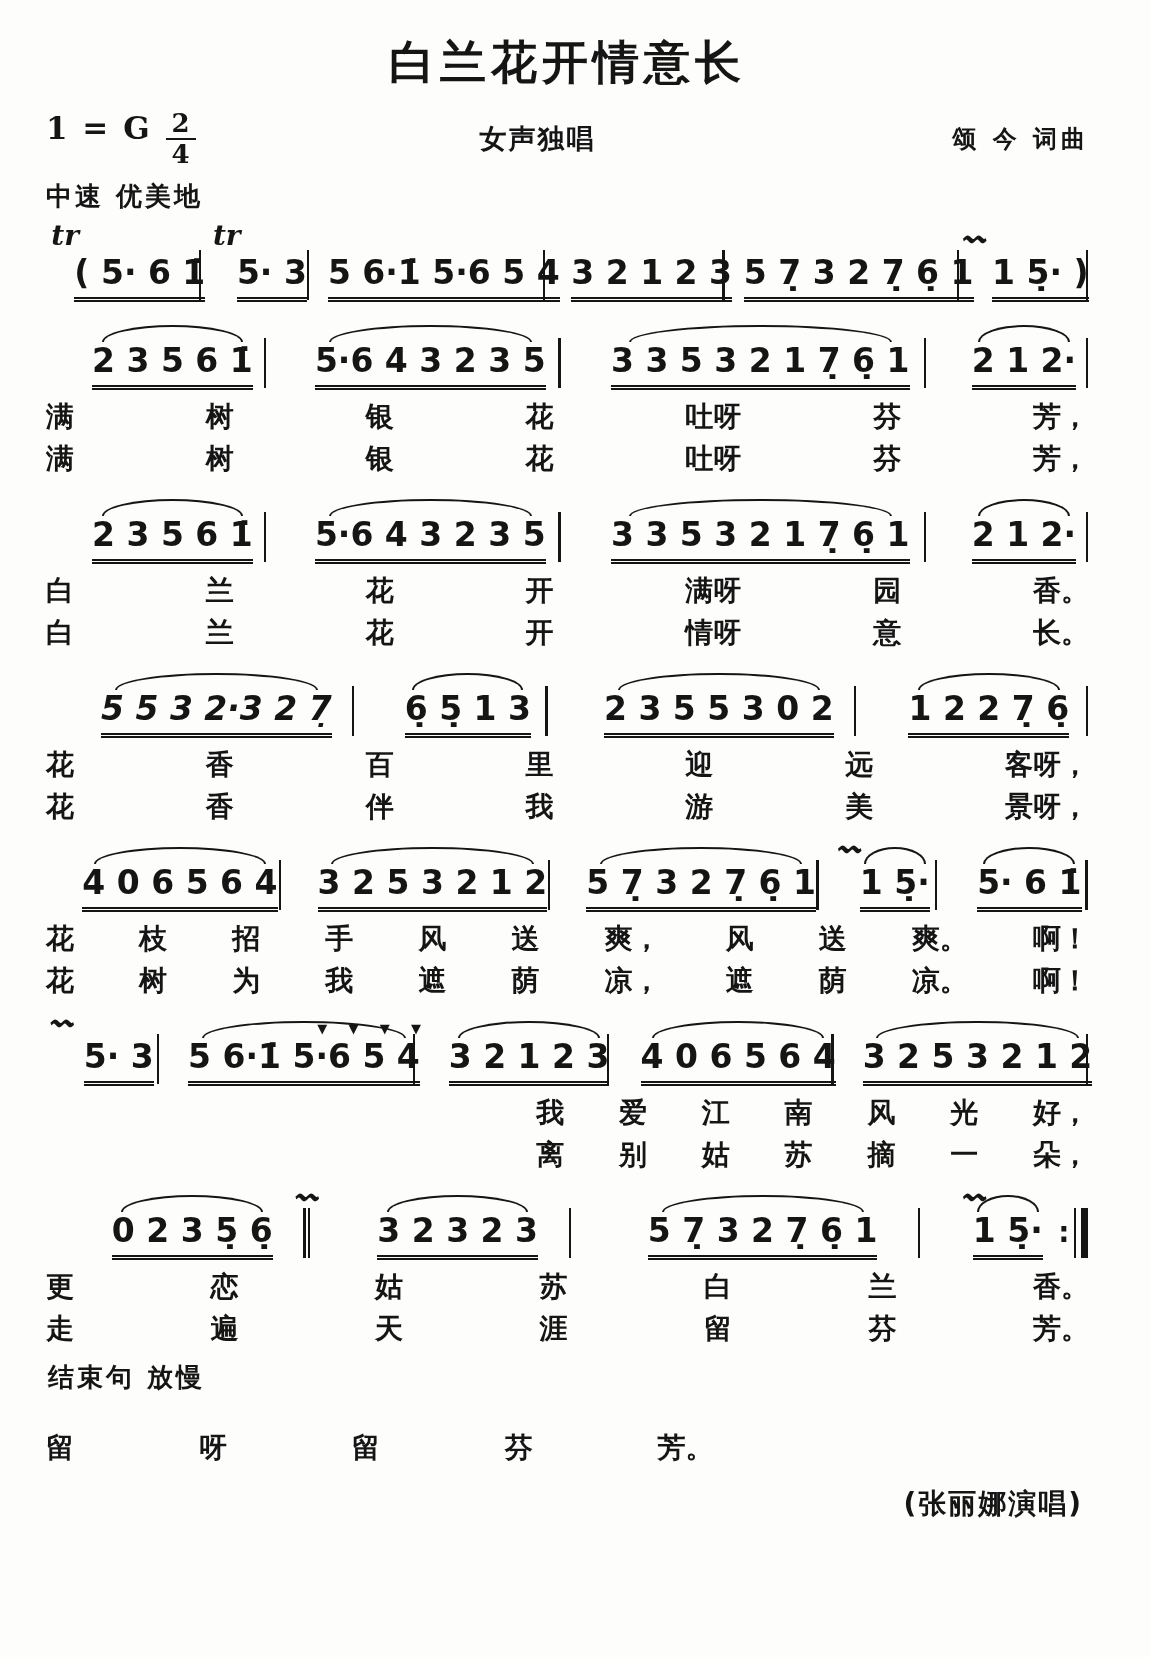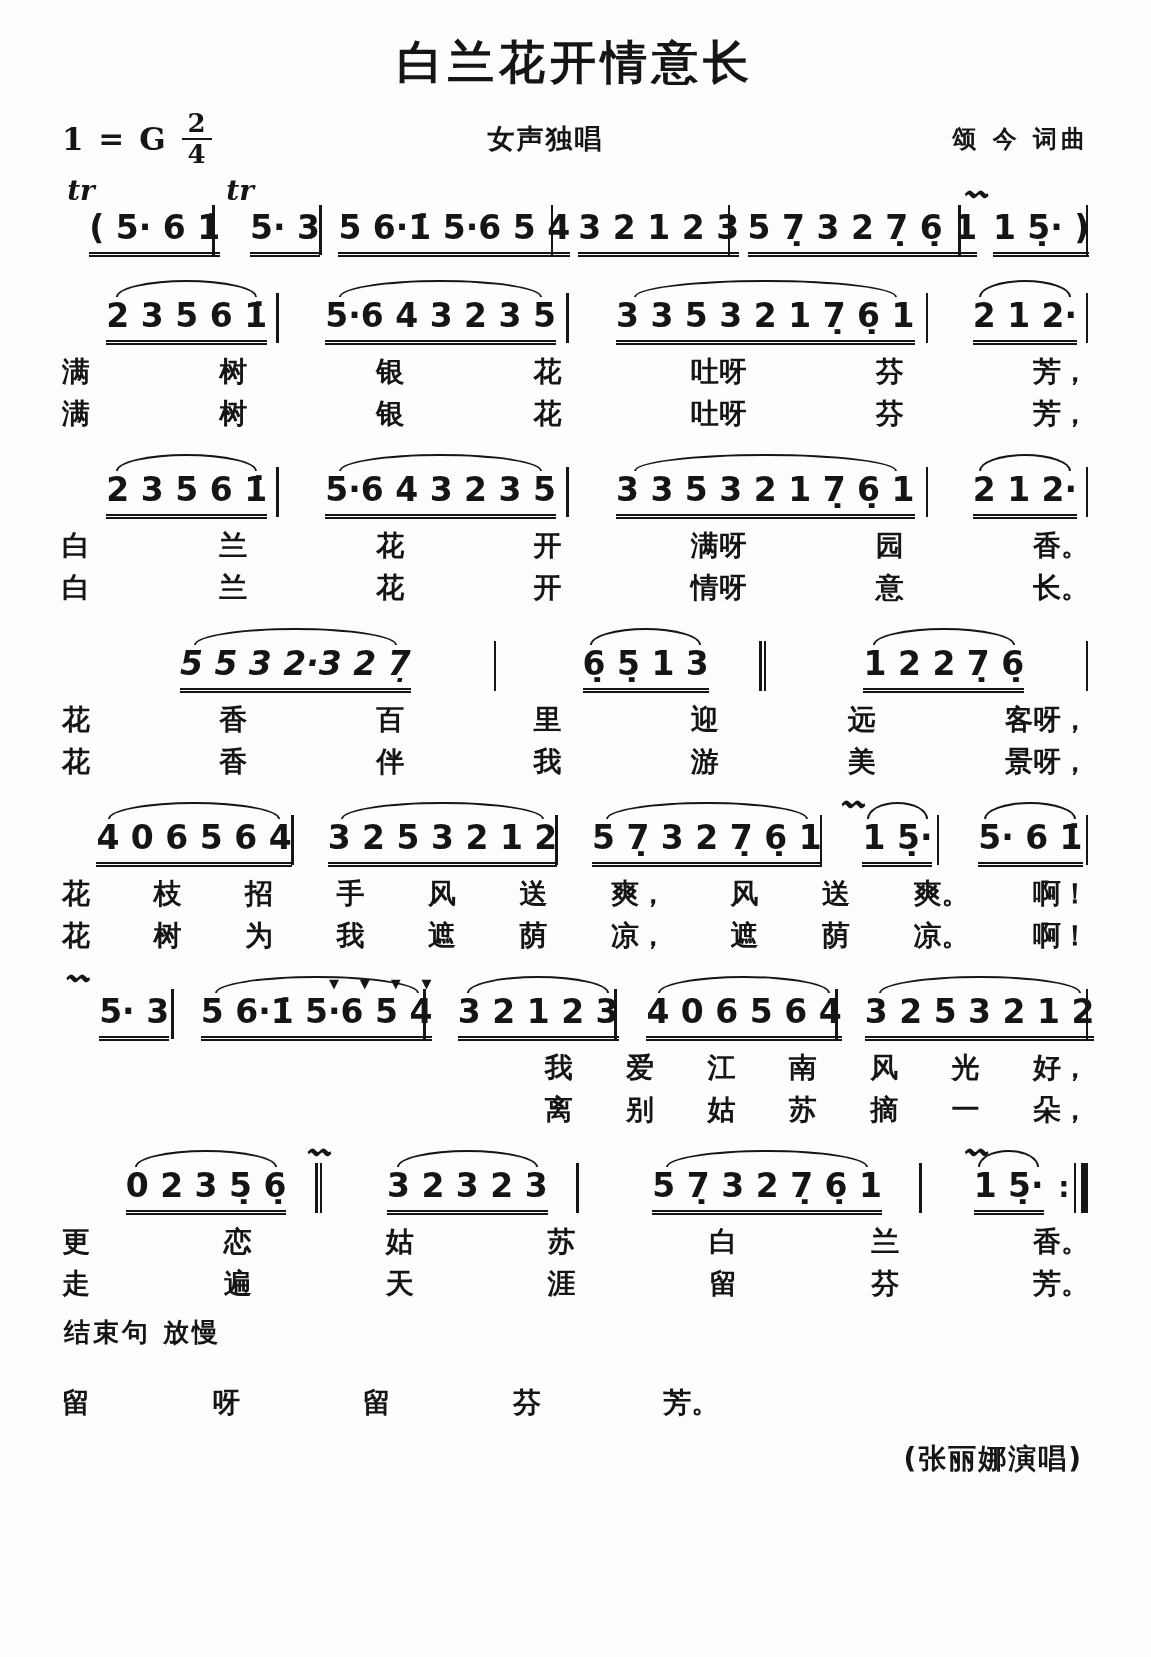--- a/index.html
+++ b/index.html
@@ -1,28 +1,28 @@
 <!DOCTYPE html>
 <html><head>
 <meta charset="utf-8">
 <style>
   html,body{margin:0;padding:0;background:#e8e8e8;}
   .page{
     width:1151px;height:1657px;margin:0 auto;background:#fdfdfc;color:#151515;
     font-family:"DejaVu Sans","Liberation Sans",sans-serif;
     position:relative;overflow:hidden;box-sizing:border-box;
-    padding:26px 62px 0 62px;
+    padding:26px 62px 0 46px;
   }
   
   .title{
     text-align:center;font-size:46px;font-weight:800;letter-spacing:5px;
     margin:6px 0 0 0;
   }
   .header-row{display:flex;align-items:center;margin-top:16px;}
-  .header-left{flex:1;display:flex;align-items:center;gap:14px;}
+  .header-left{flex:1;display:flex;align-items:flex-start;gap:14px;}
   .key-sig{font-family:"DejaVu Serif","Liberation Serif",serif;font-size:31px;font-weight:700;letter-spacing:2px;}
   .frac{display:inline-flex;flex-direction:column;align-items:center;font-family:"DejaVu Serif","Liberation Serif",serif;font-size:26px;font-weight:700;line-height:1.05;}
   .frac .num{border-bottom:2.5px solid #151515;padding:0 6px 1px;}
   .frac .den{padding-top:1px;}
   .subtitle{flex:0 0 auto;font-size:27px;font-weight:700;letter-spacing:2px;transform:translateX(-30px);}
   .author{flex:1;text-align:right;font-size:24px;font-weight:700;letter-spacing:4px;}
   .tempo{font-size:26px;font-weight:700;letter-spacing:3px;margin-top:10px;}
   
   .score{margin-top:4px;}
   .system{margin-top:12px;}
@@ -68,20 +68,21 @@
       <span class="key-sig">1 = G</span>
       <span class="frac">
         <span class="num">2</span>
         <span class="den">4</span>
       </span>
     </div>
     <div class="subtitle">女声独唱</div>
     <div class="author">颂  今  词曲</div>
   </div>
 
+  <div class="tempo">中速 优美地</div>
 
   <div class="score">
       <div class="system sys-1">
         <div class="orn-row">
           <span class="orn orn-tr" style="left: 0.5%;">tr</span>
           <span class="orn orn-tr" style="left: 16%;">tr</span>
           <span class="orn orn-mord" style="left: 88%;">〰</span>
         </div>
         <div class="notes-row">
           <div class="measure" style="flex-grow: 3;">
@@ -196,20 +197,23 @@
         <div class="orn-row"></div>
         <div class="notes-row">
           <div class="measure" style="flex-grow: 7; font-style: italic;">
             <span class="mtext u slur">5 5 3 2·3 2 7̣</span>
           </div>
           <div class="bar"></div>
           <div class="measure" style="flex-grow: 4;">
             <span class="mtext u slur">6̣ 5̣ 1  3</span>
           </div>
           <div class="bar"></div>
+          <div class="measure" style="flex-grow: 7;">
+            <span class="mtext u slur">2 3 5 5 3 0 2</span>
+          </div>
           <div class="bar"></div>
           <div class="measure" style="flex-grow: 5;">
             <span class="mtext u slur">1 2 2 7̣ 6̣</span>
           </div>
           <div class="bar"></div>
         </div>
         <div class="lyrics">
           <div class="lyr">
             <span>花</span>
             <span>香</span>

